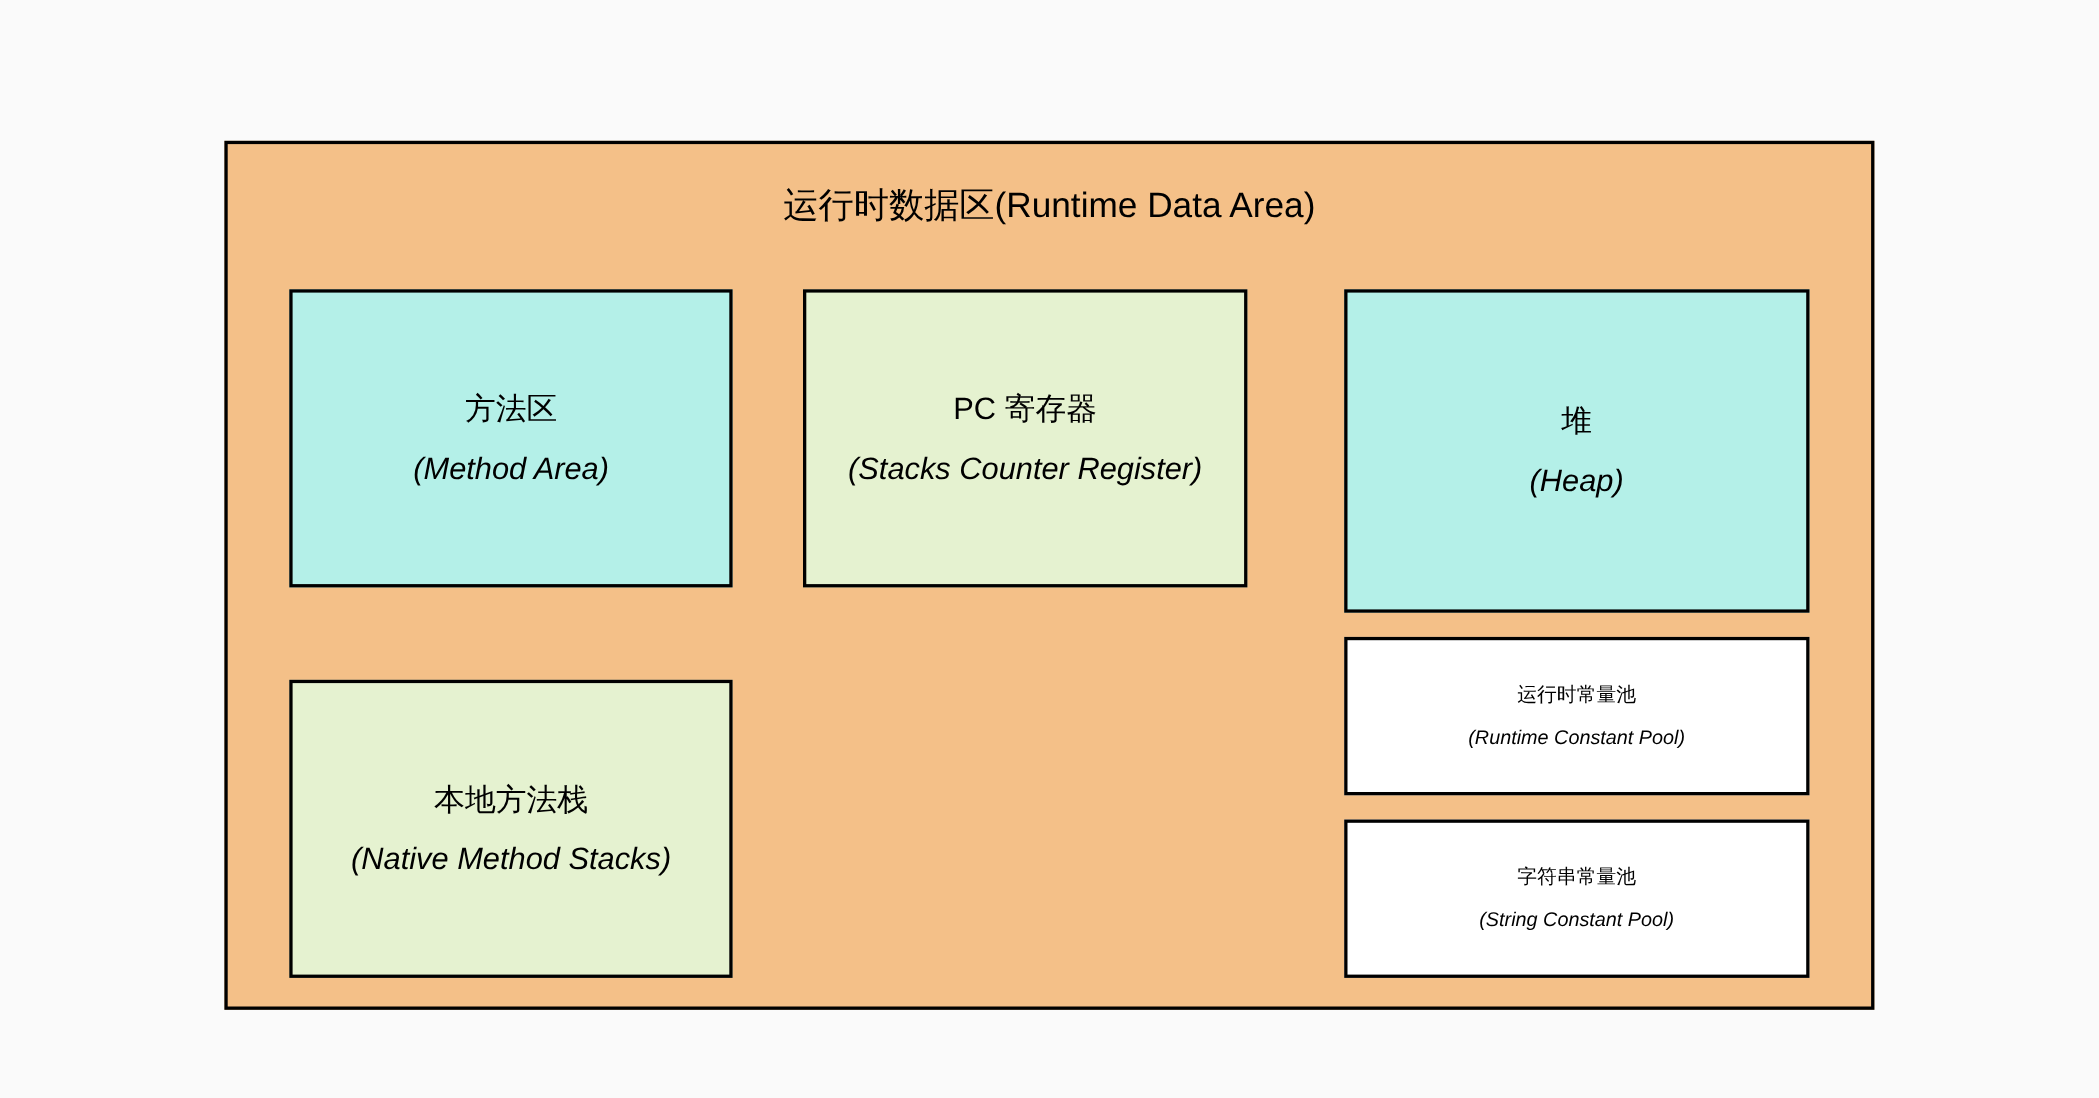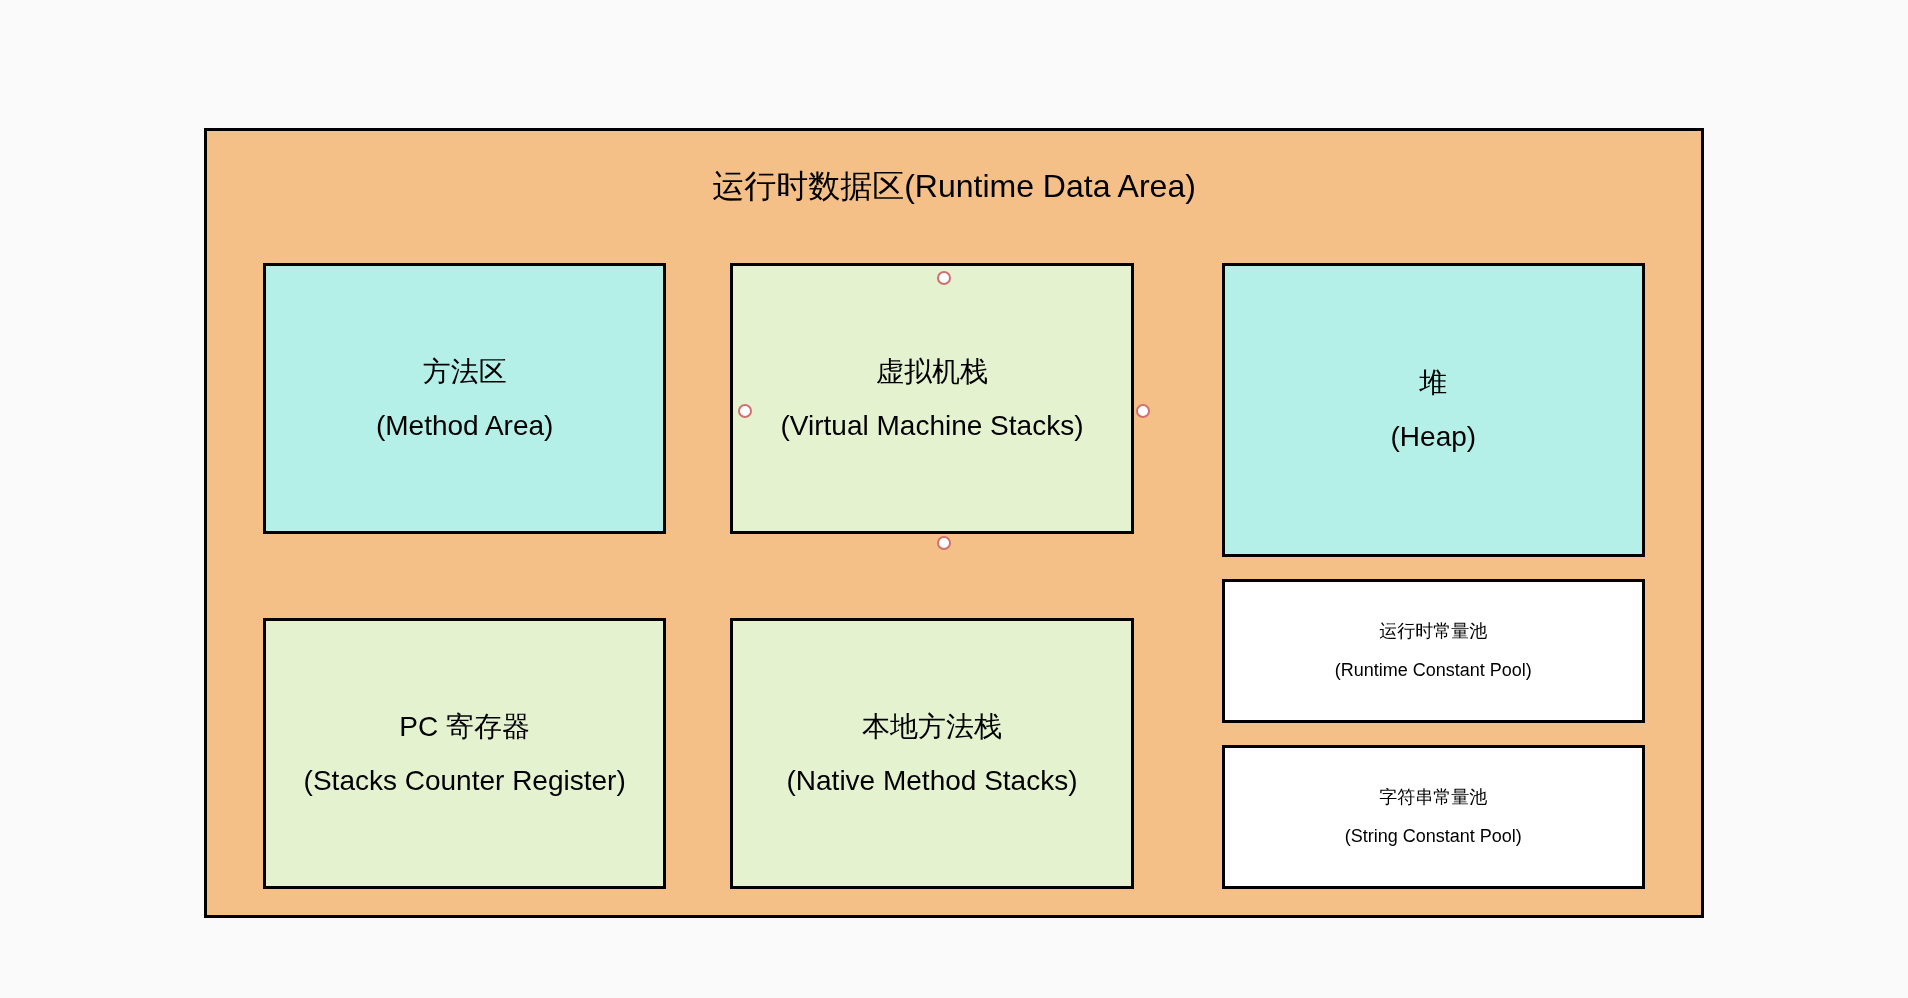--- a/index.html
+++ b/index.html
@@ -49,21 +49,21 @@
       align-items: center;
       justify-content: center;
       text-align: center;
       font-size: 28px;
       line-height: 1.5;
       padding: 10px;
       position: relative;
     }
     .box .label-wrap { display: block; }
     .box .line1 { display: block; }
-    .box .line2 { display: block; }
+    .box .line2 { display: block; font-style: italic; }
     .cyan { background: #B4F0E8; }
     .green { background: #E5F2D0; }
     .white { background: #FFFFFF; }
     .heap-box { flex: 1; }
     .pool-box { font-size: 18px; padding: 12px 6px; border-top: none; }
     .pool-top { border-top: 3px solid #000; }
     .handle {
       position: absolute;
       width: 14px;
       height: 14px;
@@ -83,30 +83,20 @@
   <div class="content">
     <div class="left-grid">
 
       <div class="box cyan">
         <span class="label-wrap">
           <span class="line1">方法区</span>
           <span class="line2">(Method Area)</span>
         </span>
       </div>
 
-      <div class="box green vm-stacks">
-        <span class="label-wrap">
-          <span class="line1">虚拟机栈</span>
-          <span class="line2">(Virtual Machine Stacks)</span>
-        </span>
-        <div class="handle" style="left:50%; top:0;"></div>
-        <div class="handle" style="left:50%; top:100%;"></div>
-        <div class="handle" style="left:0; top:50%;"></div>
-        <div class="handle" style="left:100%; top:50%;"></div>
-      </div>
 
       <div class="box green">
         <span class="label-wrap">
           <span class="line1">PC 寄存器</span>
           <span class="line2">(Stacks Counter Register)</span>
         </span>
       </div>
 
       <div class="box green">
         <span class="label-wrap">

